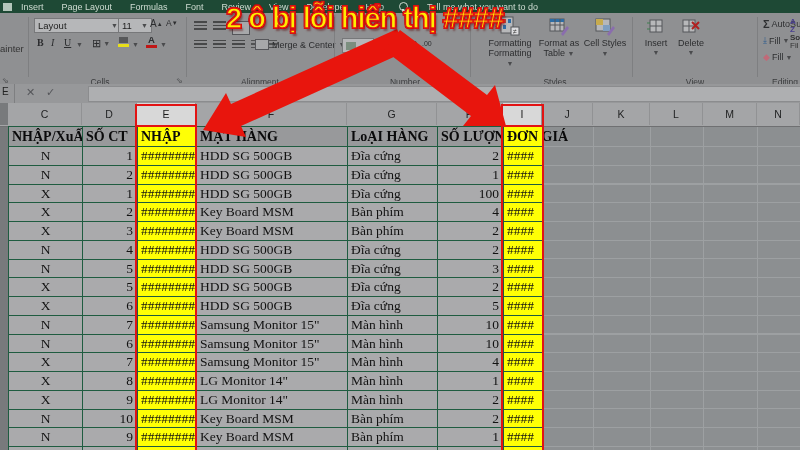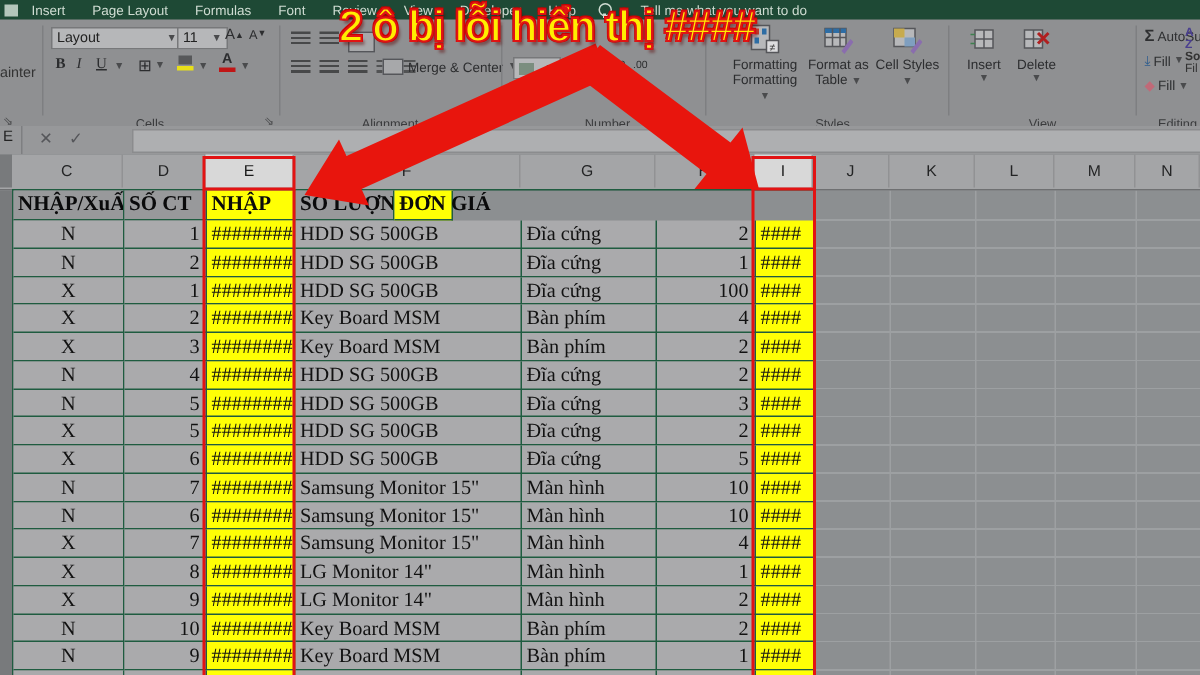--- a/index.html
+++ b/index.html
@@ -281,20 +281,22 @@
 
 <div class="vline" style="left: 593px;"></div>
 <div class="vline" style="left: 650px;"></div>
 <div class="vline" style="left: 703px;"></div>
 <div class="vline" style="left: 757px;"></div>
 <div id="table" class="abs">
     <div class="trow hrow">
       <div class="tcell al" style="width: 74px; height: 20px;">NHẬP/XuẤT</div>
       <div class="tcell al" style="width: 55px; height: 20px;">SỐ CT</div>
       <div class="tcell al ycell" style="width: 59px; height: 20px;">NHẬP</div>
+      <div class="tcell al" style="width: 151px; height: 20px;">MẶT HÀNG</div>
+      <div class="tcell al" style="width: 90px; height: 20px;">LoẠI HÀNG</div>
       <div class="tcell al" style="width: 66px; height: 20px;">SỐ LƯỢNG</div>
       <div class="tcell al ycell spill" style="width: 39px; height: 20px;">ĐƠN GIÁ</div>
     </div>
     <div class="trow">
       <div class="tcell ac" style="width: 74px; height: 18.75px;">N</div>
       <div class="tcell ar" style="width: 55px; height: 18.75px;">1</div>
       <div class="tcell al ycell" style="width: 59px; height: 18.75px;">########</div>
       <div class="tcell al" style="width: 151px; height: 18.75px;">HDD SG 500GB</div>
       <div class="tcell al" style="width: 90px; height: 18.75px;">Đĩa cứng</div>
       <div class="tcell ar" style="width: 66px; height: 18.75px;">2</div>

